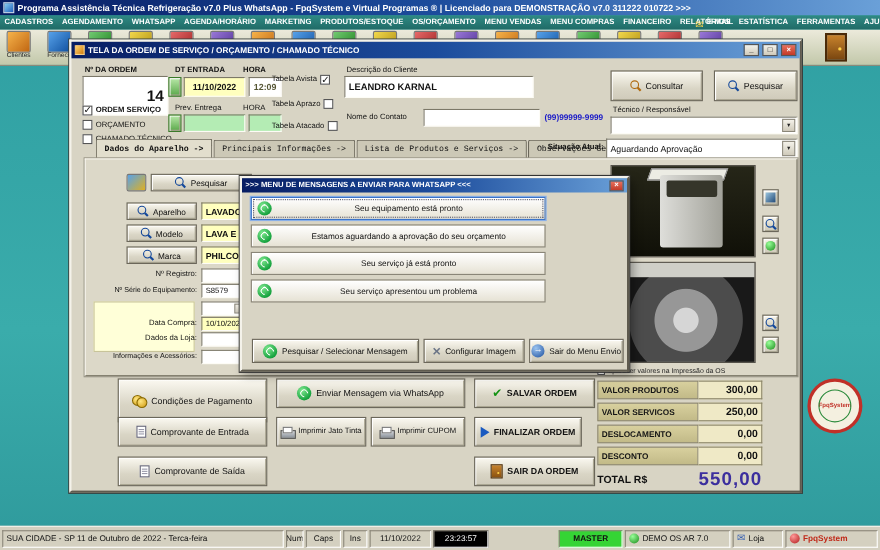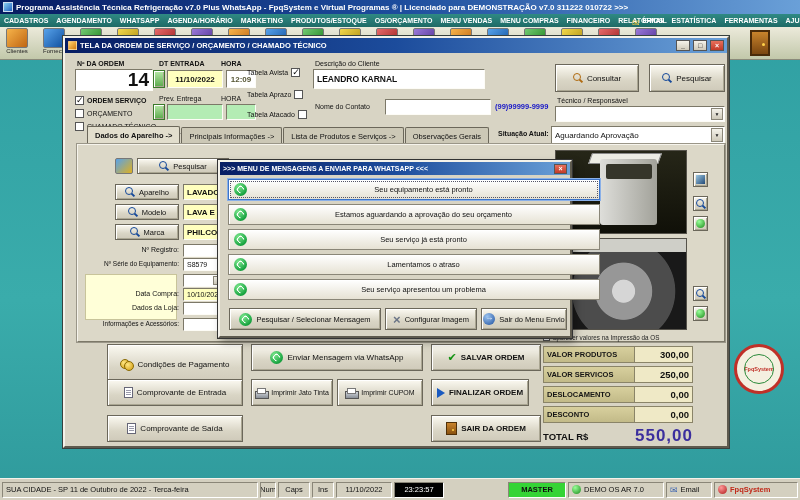--- a/index.html
+++ b/index.html
@@ -43,21 +43,21 @@
 .wc-x{background:linear-gradient(180deg,#e8705c,#c23a28);color:#fff;}
 .wc-x::before{content:"×";font-weight:bold;}
 
 .cbx{width:9px;height:9px;background:#fff;border:1px solid #555;display:inline-block;position:relative;flex:none;}
 .cbx.on::before{content:"✓";position:absolute;left:0;top:-2px;font-size:9px;font-weight:bold;color:#111;}
 .radio{width:9px;height:9px;border-radius:50%;background:#fff;border:1px solid #555;display:inline-block;position:relative;flex:none;}
 .radio.on::before{content:"";position:absolute;left:2px;top:2px;width:3px;height:3px;border-radius:50%;background:#111;}
 .row{display:flex;align-items:center;gap:3px;}
 
 .tabs{display:flex;align-items:flex-end;gap:1px;}
-.tab{height:17px;padding:2px 7px;font-size:7.5px;color:#111;background:#ccc8b6;border:1px solid #6b675a;border-bottom:none;border-radius:2px 2px 0 0;display:inline-flex;align-items:center;white-space:nowrap;}
+.tab{height:17px;padding:2px 7px;font-size:7.5px;color:#111;background:#ccc8b6;border:1px solid #6b675a;border-bottom:none;border-radius:2px 2px 0 0;display:inline-flex;align-items:center;white-space:nowrap;font-family:Liberation Mono, monospace;}
 .tab:first-of-type{background:#e2decd;font-weight:bold;height:18px;}
 .panel{background:#dcd8c8;border:1px solid;border-color:#f6f4ec #7c7868 #7c7868 #f6f4ec;box-shadow:0 0 0 1px #9a9688;}
 
 .dbtn{position:absolute;right:1px;top:1px;bottom:1px;width:12px;background:linear-gradient(#f4f2ea,#cfcaba);border:1px solid #8a8678;display:flex;align-items:center;justify-content:center;}
 .dbtn::before{content:"▼";font-size:5px;color:#222;}
 .ddwrap{position:absolute;}
 
 .mag{position:relative;width:10px;height:10px;display:inline-block;flex:none;}
 .mag::before{content:"";position:absolute;left:0;top:0;width:6px;height:6px;border:1.5px solid #14489a;border-radius:50%;}
 .mag::after{content:"";position:absolute;right:0;bottom:1px;width:4px;height:2px;background:#14489a;transform:rotate(45deg);}
@@ -101,21 +101,21 @@
 .trow{display:flex;height:17px;position:absolute;}
 .tl{flex:1;background:linear-gradient(180deg,#d8d09e,#c2ba88);border:1px solid #8a8468;font-size:7.5px;font-weight:bold;display:flex;align-items:center;padding:0 3px;color:#151515;}
 .tv{width:58px;background:#efe9c6;border:1px solid #8a8468;border-left:none;font-size:9.5px;font-weight:bold;display:flex;align-items:center;justify-content:flex-end;padding:0 3px;color:#111;}
 .totlbl{font-size:9.5px;font-weight:bold;color:#111;}
 .totval{font-size:17px;font-weight:bold;color:#3c2f9e;letter-spacing:1px;}
 .note{font-size:6.3px;color:#222;white-space:nowrap;}
 .phone{color:#1616c8;font-weight:bold;font-size:7.5px;white-space:nowrap;}
 
 .modal{position:absolute;left:218px;top:160px;width:354px;height:178px;background:#d8d4c4;border:2px solid;border-color:#f4f2ea #5e5a4e #5e5a4e #f4f2ea;box-shadow:0 0 0 1px #333,3px 4px 8px rgba(0,0,0,.35);}
 .msglist{position:absolute;left:8px;top:17px;width:338px;}
-.msg{width:372px;height:21px;margin-bottom:4px;background:linear-gradient(180deg,#ffffff,#e6e2d4);border:1px solid #8a8678;box-shadow:inset 1px 1px 0 #fff;display:flex;align-items:center;gap:6px;padding:0 5px;font-size:7.5px;color:#111;position:relative;}
+.msg{width:268px;height:21px;margin-bottom:4px;background:linear-gradient(180deg,#ffffff,#e6e2d4);border:1px solid #8a8678;box-shadow:inset 1px 1px 0 #fff;display:flex;align-items:center;gap:6px;padding:0 5px;font-size:7.5px;color:#111;position:relative;}
 .msg .mtext{flex:1;text-align:center;}
 .msg:first-of-type{border-color:#3c74c8;box-shadow:0 0 0 1px #8ab0e8,inset 1px 1px 0 #fff;outline:1px dotted #556;outline-offset:-3px;}
 
 .statusbar{position:absolute;left:0;top:478px;width:800px;height:22px;background:#d4d0c0;border-top:1px solid #f4f2ea;display:flex;align-items:center;gap:2px;padding:2px 2px;}
 .seg{height:16px;border:1px solid;border-color:#8a8678 #fff #fff #8a8678;display:flex;align-items:center;gap:3px;padding:0 3px;font-size:7.5px;color:#111;background:#d4d0c0;white-space:nowrap;overflow:hidden;}
 .seg.dark{background:#000000;color:#fff;}
 .seg.master{background:#35d435;font-weight:bold;justify-content:center;}
 .brandtxt{color:#c02818;font-weight:bold;}
 
 .stamp{position:absolute;left:734px;top:344px;width:50px;height:50px;border-radius:50%;background:#f4f0e0;border:3px solid #c03028;display:flex;align-items:center;justify-content:center;}
@@ -255,21 +255,21 @@
   <div class="window">
     <div class="wtitle">
       <span class="wicon"></span>
       <span class="wt-text">TELA DA ORDEM DE SERVIÇO / ORÇAMENTO / CHAMADO TÉCNICO</span>
       <span class="wc wc-min"></span>
       <span class="wc wc-max"></span>
       <span class="wc wc-x"></span>
     </div>
 
     <div class="abs lbl lblb" style="left:12px;top:22px;">Nº DA ORDEM</div>
-    <div class="abs sunk fld" style="left:10px;top:31px;width:78px;height:22px;justify-content:flex-end;font-size:19px;font-weight:bold;">14</div>
+    <div class="abs sunk fld" style="left:10px;top:31px;width:78px;height:36px;justify-content:flex-end;font-size:14px;font-weight:bold;">14</div>
     <div class="abs row" style="left:10px;top:58px;">
       <span class="cbx on"></span>
       <span class="lbl lblb">ORDEM SERVIÇO</span>
     </div>
     <div class="abs row" style="left:10px;top:71px;">
       <span class="cbx"></span>
       <span class="lbl">ORÇAMENTO</span>
     </div>
     <div class="abs row" style="left:10px;top:84px;">
       <span class="cbx"></span>
@@ -490,24 +490,20 @@
         <div class="msg">
           <span class="wa"></span>
           <span class="mtext">Estamos aguardando a aprovação do seu orçamento</span>
         </div>
 
         <div class="msg">
           <span class="wa"></span>
           <span class="mtext">Seu serviço já está pronto</span>
         </div>
 
-        <div class="msg">
-          <span class="wa"></span>
-          <span class="mtext">Lamentamos o atraso</span>
-        </div>
 
         <div class="msg">
           <span class="wa"></span>
           <span class="mtext">Seu serviço apresentou um problema</span>
         </div>
       </div>
     <div class="abs btn" style="left:9px;top:146px;width:152px;height:22px;font-size:7.5px;">
       <span class="wa"></span>
       <span>Pesquisar / Selecionar Mensagem</span>
     </div>
@@ -529,21 +525,21 @@
     <div class="seg" style="width:56px;justify-content:center;">11/10/2022</div>
     <div class="seg dark" style="width:50px;justify-content:center;">23:23:57</div>
     <div style="flex:1;"></div>
     <div class="seg master" style="width:58px;">MASTER</div>
     <div class="seg" style="width:96px;">
       <span class="gdot"></span>
       <span>DEMO OS AR 7.0</span>
     </div>
     <div class="seg" style="width:46px;">
       <span class="env blu"></span>
-      <span>Email</span>
+      <span>Loja</span>
     </div>
     <div class="seg" style="width:84px;">
       <span class="gdot" style="background:radial-gradient(circle at 35% 30%,#f99,#b01a1a);"></span>
       <span class="brandtxt">FpqSystem</span>
     </div>
   </div>
 
 </div>
 
 </body></html>

